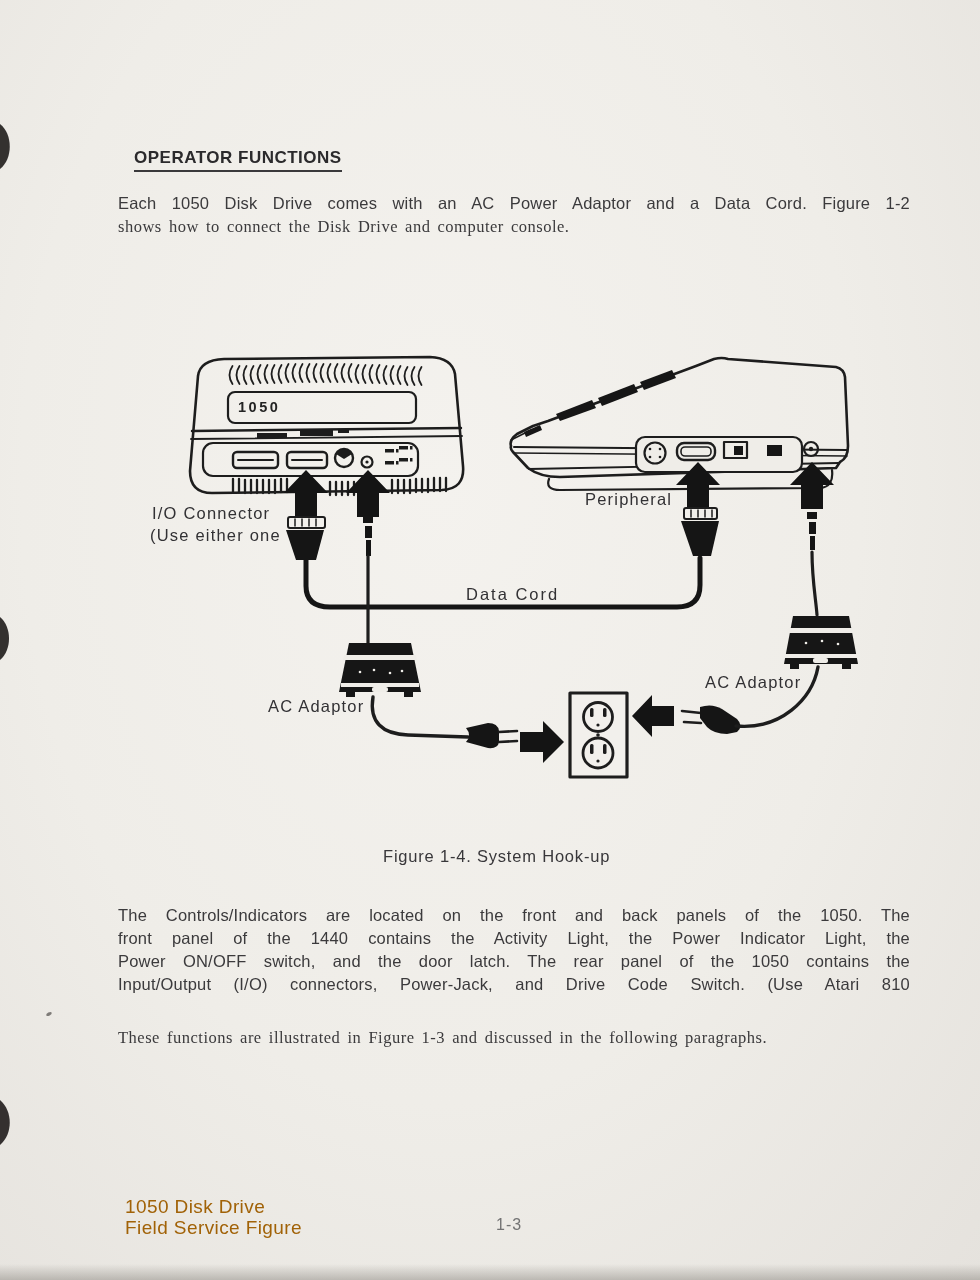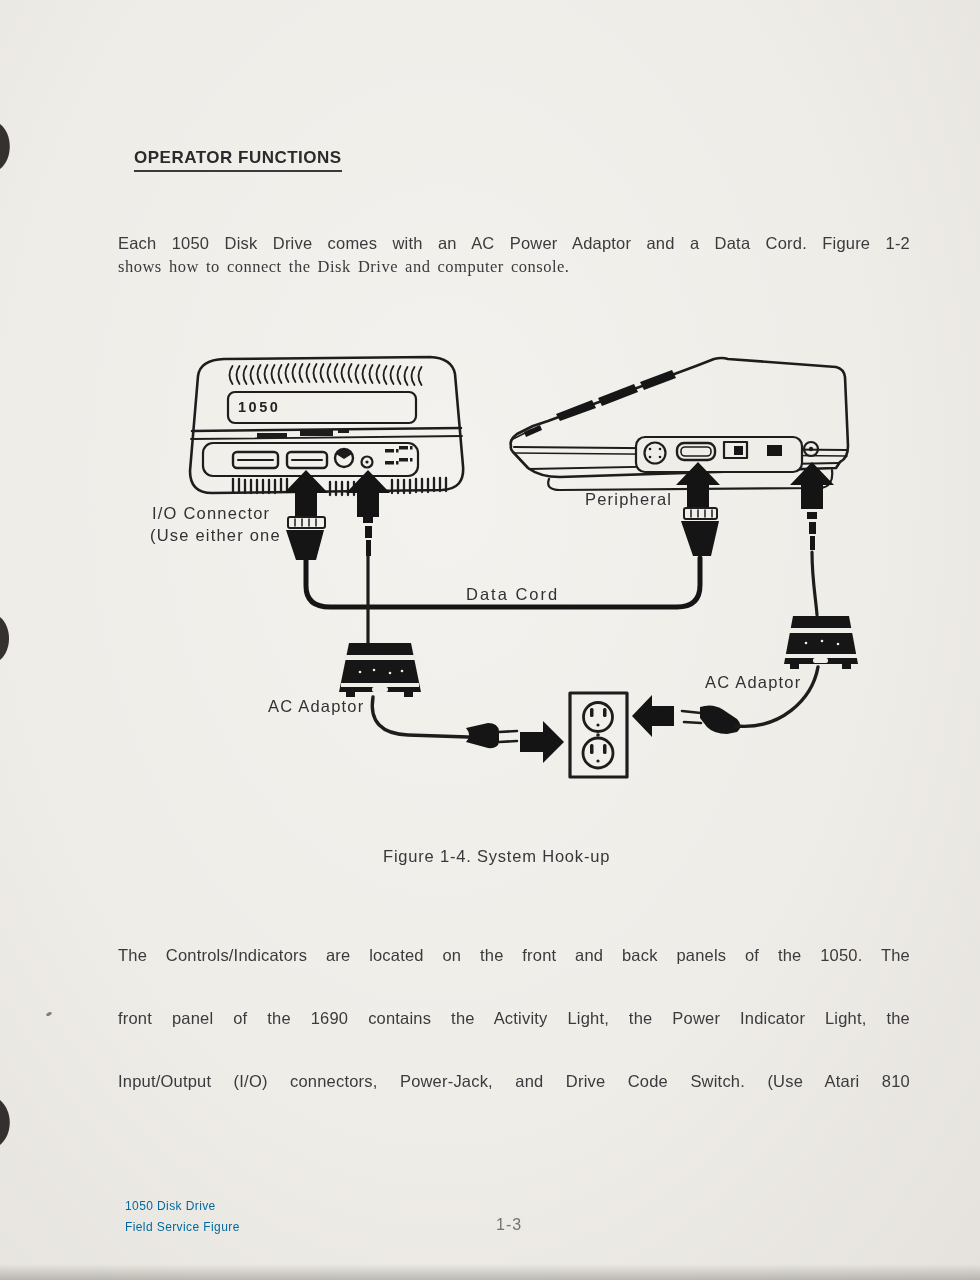--- a/index.html
+++ b/index.html
@@ -9,24 +9,24 @@
     background:radial-gradient(ellipse at 45% 38%, #f4f2ee 0%, #efede8 55%, #e5e2dd 100%);
   }
   .page{position:absolute;inset:0;}
   .txt{position:absolute;color:#3b3a3c;font-size:16.5px;line-height:23px;}
   .heading{
     position:absolute;left:118px;top:148px;color:#2b2a2c;
     font-size:17px;font-weight:bold;letter-spacing:.5px;
     border-bottom:2px solid #3a393b;padding-bottom:2px;margin-left:16px;
   }
   .block{width:792px;}
-  .jline{text-align:justify;text-align-last:justify;white-space:nowrap;letter-spacing:.2px;margin-top:40px;}
+  .jline{text-align:justify;text-align-last:justify;white-space:nowrap;letter-spacing:.2px;}
   .lline{text-align-last:left;white-space:nowrap;letter-spacing:.5px;word-spacing:2.5px;font-family:Liberation Serif, serif;}
   .caption{position:absolute;left:383px;top:847px;color:#38373a;font-size:16.5px;letter-spacing:.8px;}
-  .footer{position:absolute;left:125px;top:1196px;color:#0369a1;font-size:12px;line-height:21px;letter-spacing:.4px;}
+  .footer{position:absolute;left:125px;top:1196px;color:#a16207;font-size:19px;line-height:21px;letter-spacing:.4px;}
   .pagenum{position:absolute;left:496px;top:1216px;color:#737373;font-size:16px;letter-spacing:1px;}
   svg.fig{position:absolute;inset:0;pointer-events:none;}
   .bottom-shade{
     position:absolute;left:0;right:0;bottom:0;height:16px;
     background:linear-gradient(to bottom, rgba(110,106,99,0), rgba(110,106,99,.38));
   }
 </style>
 </head>
 <body>
 
@@ -294,24 +294,28 @@
       <path d="M0 617 C 12 627 12 650 0 660 Z" opacity=".92"></path>
       <path d="M0 1100 C 13 1111 13 1134 0 1145 Z" opacity=".92"></path>
       <ellipse cx="49" cy="1014" rx="3" ry="1.6" opacity=".55" transform="rotate(-28 49 1014)"></ellipse>
     </g>
   </svg>
 
   <div class="caption">Figure 1-4. System Hook-up</div>
 
   <div class="txt block" style="left:118px;top:904px;">
     <div class="jline">The Controls/Indicators are located on the front and back panels of the 1050.  The</div>
-    <div class="jline">front panel of the 1690 contains the Activity Light, the Power Indicator Light, the</div>
+    <div class="jline">front panel of the 1440 contains the Activity Light, the Power Indicator Light, the</div>
+    <div class="jline">Power ON/OFF switch, and the door latch.   The rear panel of the 1050 contains the</div>
     <div class="jline">Input/Output (I/O) connectors, Power-Jack, and Drive Code Switch.  (Use Atari 810</div>
   </div>
 
+  <div class="txt" style="left:118px;top:1026px;">
+    <div class="lline">These functions are illustrated in Figure 1-3 and discussed in the following paragraphs.</div>
+  </div>
 
   <div class="footer">
     <div>1050 Disk Drive</div>
     <div>Field Service Figure</div>
   </div>
   <div class="pagenum">1-3</div>
 
   <div class="bottom-shade"></div>
 </div>
 

